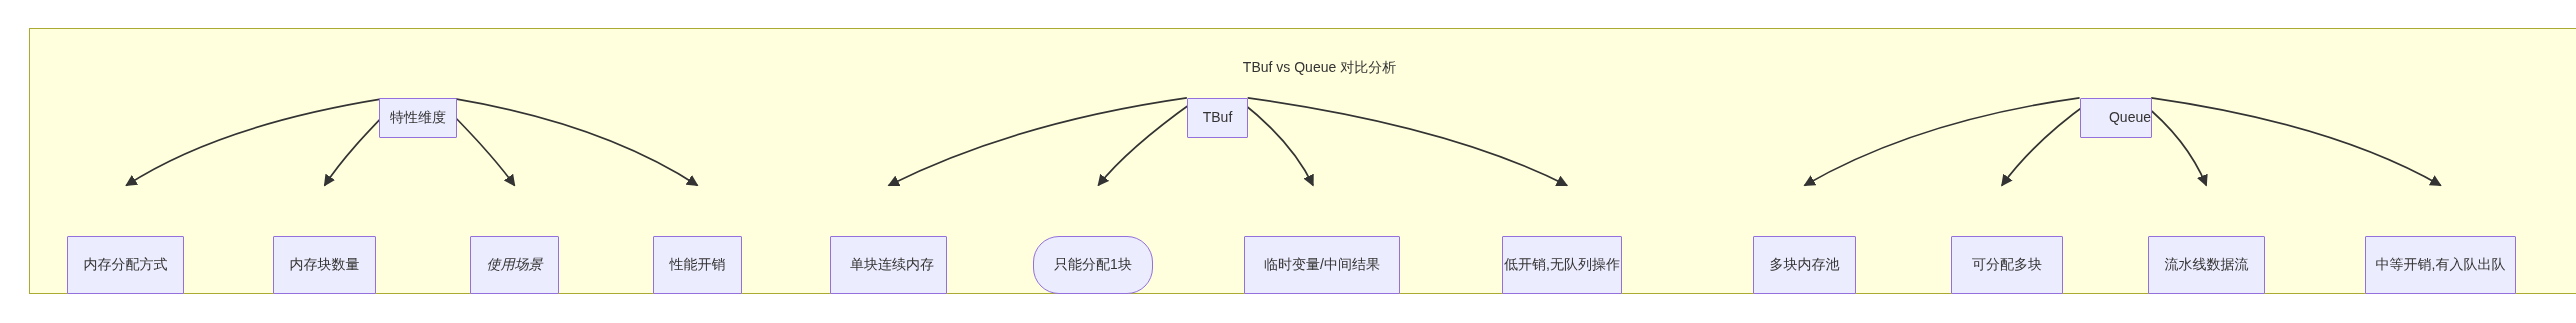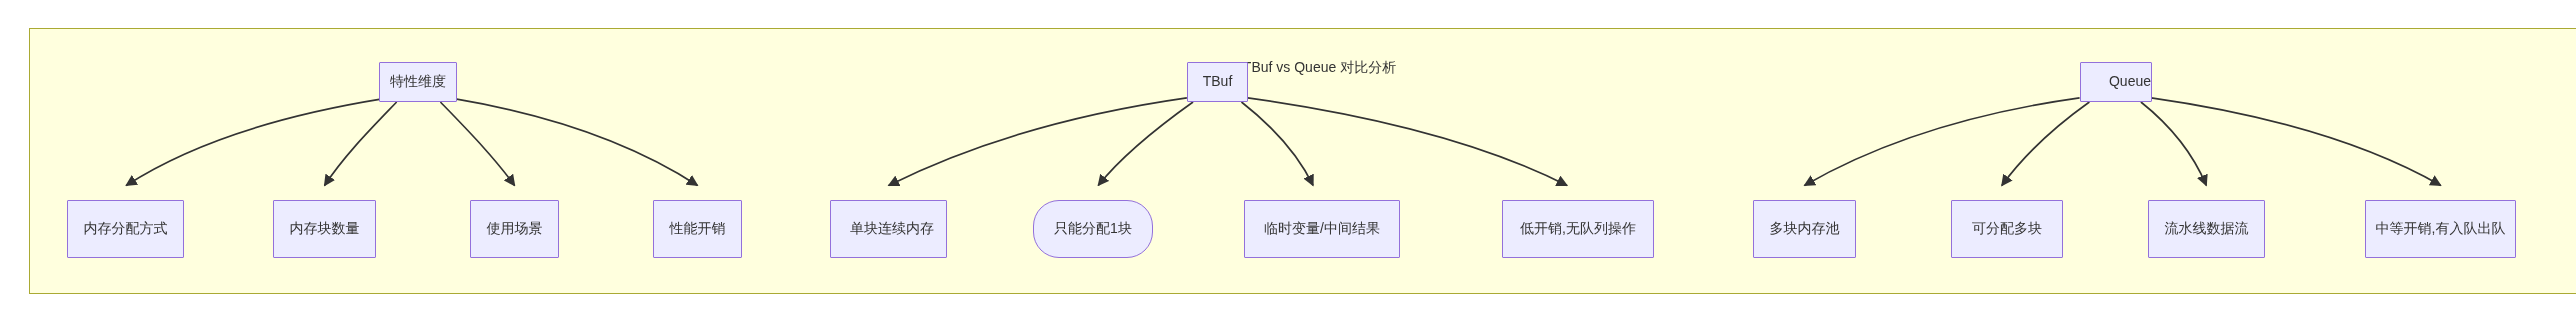--- a/index.html
+++ b/index.html
@@ -64,20 +64,21 @@
     border: 1.3px solid #9370db;
     border-radius: 1px;
     display: flex;
     align-items: center;
     justify-content: center;
     color: #333333;
     font-size: 14px;
     line-height: 1.1;
     white-space: nowrap;
     text-align: center;
+    margin-top: 36px;
   }
   .node-label {
     display: block;
     padding: 0 3.1px;
   }
   
   .root {
     top: 62px;
     height: 40px;
   }
@@ -136,37 +137,37 @@
   <div class="node root" style="left:2080px;width:72px;padding-left:28px;">
     <span class="node-label">Queue</span>
   </div>
 
   <div class="node leaf" style="left:67px;width:117px;">
     <span class="node-label">内存分配方式</span>
   </div>
   <div class="node leaf" style="left:273px;width:103px;">
     <span class="node-label">内存块数量</span>
   </div>
-  <div class="node leaf" style="left:470px;width:89px;">
+  <div class="node leaf" style="left:470px;width:89px;font-style:italic;">
     <span class="node-label">使用场景</span>
   </div>
   <div class="node leaf" style="left:653px;width:89px;">
     <span class="node-label">性能开销</span>
   </div>
 
   <div class="node leaf" style="left:830px;width:117px;padding-left:7px;">
     <span class="node-label">单块连续内存</span>
   </div>
   <div class="node leaf" style="left:1033px;width:120px;border-radius:26px;">
     <span class="node-label">只能分配1块</span>
   </div>
   <div class="node leaf" style="left:1244px;width:156px;">
     <span class="node-label">临时变量/中间结果</span>
   </div>
-  <div class="node leaf" style="left:1502px;width:152px;text-align:center;">
+  <div class="node leaf" style="left:1502px;width:120px;text-align:center;">
     <span class="node-label">低开销,无队列操作</span>
   </div>
 
   <div class="node leaf" style="left:1753px;width:103px;">
     <span class="node-label">多块内存池</span>
   </div>
   <div class="node leaf" style="left:1951px;width:112px;">
     <span class="node-label">可分配多块</span>
   </div>
   <div class="node leaf" style="left:2148px;width:117px;">

